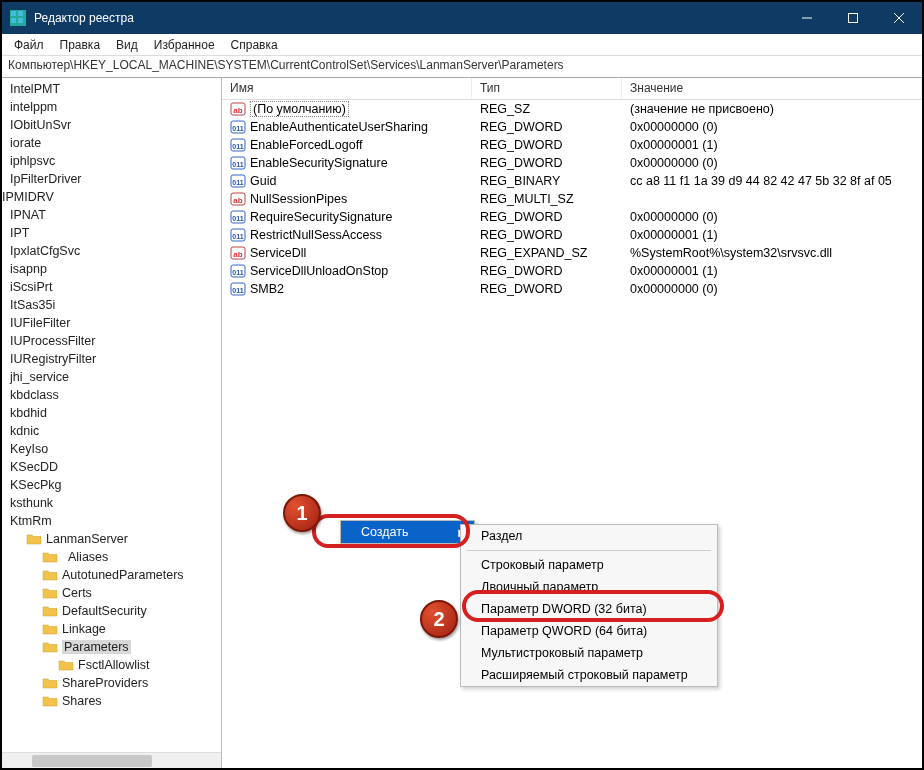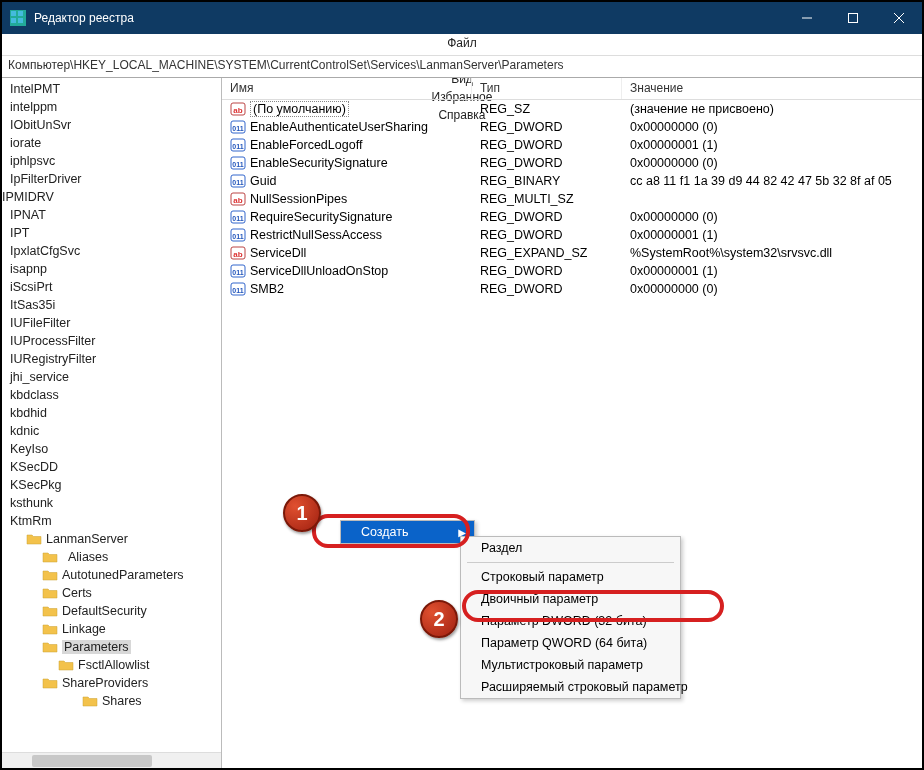--- a/index.html
+++ b/index.html
@@ -5,21 +5,21 @@
 * { box-sizing: border-box; margin: 0; padding: 0; font-family: "Segoe UI", Tahoma, sans-serif; }
 body { background: #fff; }
 .window { width: 924px; height: 770px; border: 2px solid #000; background: #fff; display: flex; flex-direction: column; position: relative; }
 .titlebar { height: 32px; background: #0f3a63; display: flex; align-items: center; color: #fff; font-size: 12px; }
 .titlebar .app-icon { width: 16px; height: 16px; margin: 0 8px; background: #2a9; display: inline-block; }
 .app-icon svg { display:block; }
 .titlebar .title { flex: 1; }
 .win-controls { display: flex; height: 100%; }
 .win-btn { width: 46px; display: flex; align-items: center; justify-content: center; cursor: pointer; }
 .win-btn svg { stroke: #fff; }
-.menubar { height: 22px; display: flex; align-items: center; padding: 0 4px; font-size: 12px; color: #222; border-bottom: 1px solid #ddd; background:#fff;flex-direction:column;}
+.menubar { height: 22px; display: flex; align-items: center; padding: 0 4px; font-size: 12px; color: #222; border-bottom: 1px solid #ddd; background:#fff;}
 .menubar span { padding: 2px 8px; cursor: default; }
 .addrbar { height: 22px; padding: 2px 6px; font-size: 12px; border-bottom: 1px solid #aaa; background:#fff; color:#333;}
 .content { flex: 1; display: flex; overflow: hidden; position: relative; }
 .tree { width: 220px; border-right: 1px solid #bbb; overflow-y: auto; overflow-x:auto; font-size: 12.5px; position:relative; background:#fff;}
 .tree-inner { padding: 2px 0 2px 0; }
 .tree-item { display: flex; align-items: center; height: 18px; padding-left: 8px; white-space: nowrap; cursor: default; }
 .tree-item .ticon { width: 16px; height: 14px; margin-right: 4px; flex-shrink:0;}
 .folder-icon { fill: #f3c24b; stroke:#caa030; stroke-width:0.5;}
 .tree-item .lbl { color:#222; }
 .listpane { flex: 1; display: flex; flex-direction: column; overflow: hidden; position: relative; }
@@ -35,21 +35,21 @@
 .row .c2 { width: 150px; }
 .row .c3 { flex: 1; }
 .val-icon { width:16px; height:16px; margin-right:4px; flex-shrink:0;}
 .row .name-default { border:1px dotted #888; padding:0 2px;}
 .ctx { position: absolute; background: #f7f7f7; border: 1px solid #bbb; box-shadow: 2px 2px 4px rgba(0,0,0,0.2); font-size: 12.5px; z-index:50;}
 .ctx-item { padding: 4px 24px 4px 20px; white-space: nowrap; cursor: default; position:relative;}
 .ctx-item.hover { background: #0a63c9; color: #fff; }
 .ctx-sep { height:1px; background:#ccc; margin:3px 6px;}
 .ctx-arrow { position:absolute; right:8px; top:50%; transform:translateY(-50%); font-size:10px;}
 .ctx1 { left: 323px; top: 442px; width: 135px; margin-left: 15px; }
-.ctx2 { left: 458px; top: 458px; width: 221px; }
+.ctx2 { left: 458px; top: 446px; width: 258px; }
 .highlight1 { position:absolute; border:4px solid #d62020; border-radius:16px; left:310px; top:436px; width:158px; height:34px; z-index:60; pointer-events:none;}
 .highlight2 { position:absolute; border:4px solid #d62020; border-radius:16px; left:460px; top:512px; width:262px; height:32px; z-index:60; pointer-events:none;}
 .badge { position:absolute; width:38px; height:38px; border-radius:50%; background: radial-gradient(circle at 30% 30%, #e05030, #a02010); color:#fff; font-weight:bold; font-size:20px; display:flex; align-items:center; justify-content:center; z-index:70; box-shadow: 1px 2px 3px rgba(0,0,0,0.4); border:2px solid #7a1808;}
 .badge1 { left:281px; top:416px;}
 .badge2 { left:418px; top:522px;}
 .hscroll { position:absolute; bottom:0; left:0; right:0; height:16px; background:#f0f0f0; border-top:1px solid #ddd; display:flex; align-items:center;}
 .hscroll .thumb { background:#c8c8c8; height:12px; border-radius:2px; margin-left:30px; width:55%;}
 </style>
 </head>
 <body>
@@ -220,21 +220,21 @@
               <path class="folder-icon" d="M1 3 h5 l1.5 1.5 H15 V12 H1 Z"></path>
             </svg>
             <span class="lbl">FsctlAllowlist</span>
           </div>
           <div class="tree-item" style="padding-left: 40px;">
             <svg class="ticon" viewBox="0 0 16 14">
               <path class="folder-icon" d="M1 3 h5 l1.5 1.5 H15 V12 H1 Z"></path>
             </svg>
             <span class="lbl">ShareProviders</span>
           </div>
-          <div class="tree-item" style="padding-left: 40px; margin-left: 40px;">
+          <div class="tree-item" style="padding-left: 40px;">
             <svg class="ticon" viewBox="0 0 16 14">
               <path class="folder-icon" d="M1 3 h5 l1.5 1.5 H15 V12 H1 Z"></path>
             </svg>
             <span class="lbl">Shares</span>
           </div>
         </div>
       <div class="hscroll">
           <div class="thumb"></div>
         </div>
     </div>

